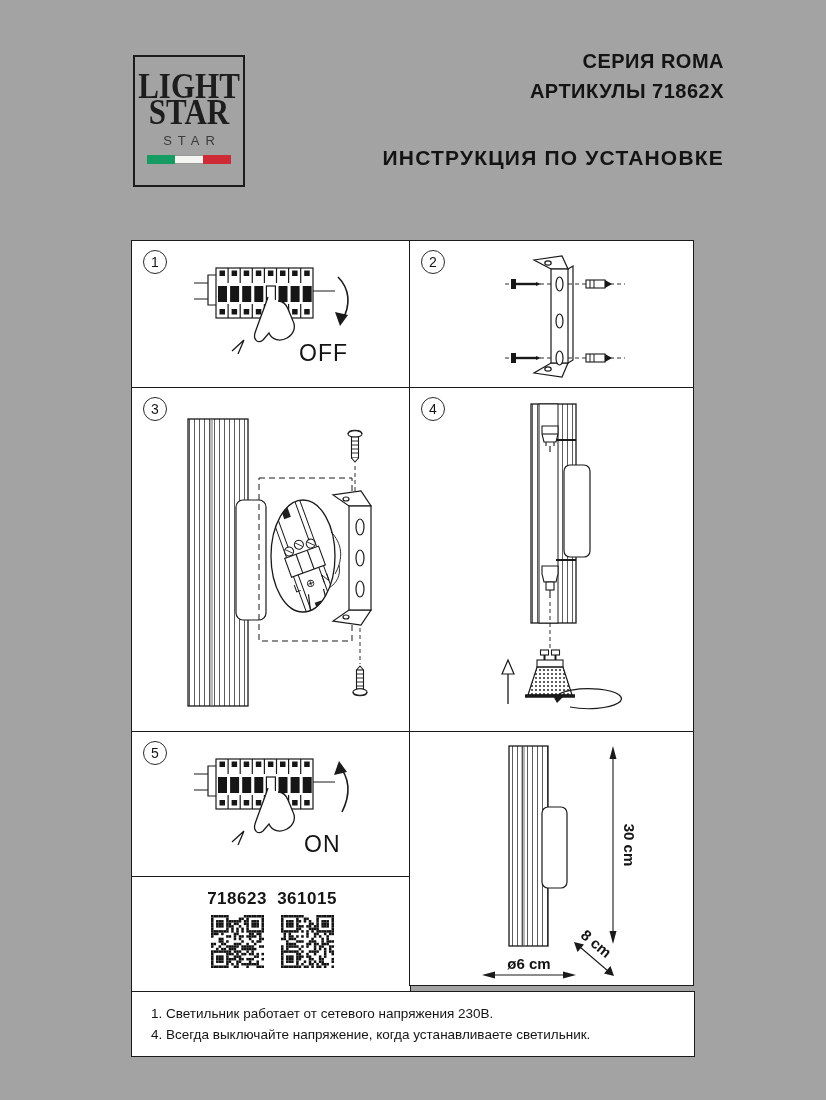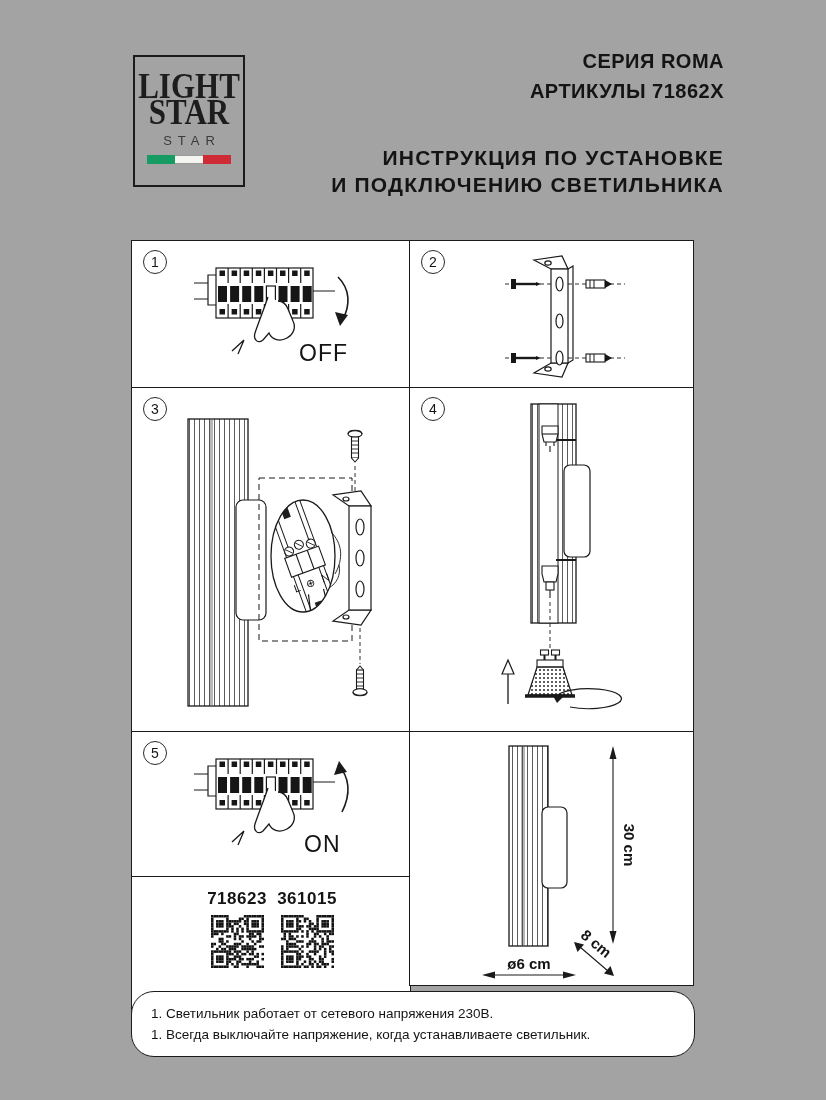--- a/index.html
+++ b/index.html
@@ -48,21 +48,20 @@
       <span style="background: rgb(206, 43, 55);"></span>
     </div>
   </div>
 
   <div class="hdr hdr-top">
     <div>СЕРИЯ ROMA</div>
     <div>АРТИКУЛЫ 71862X</div>
   </div>
   <div class="hdr hdr-title">
     <div>ИНСТРУКЦИЯ ПО УСТАНОВКЕ</div>
-    <div>И ПОДКЛЮЧЕНИЮ СВЕТИЛЬНИКА</div>
   </div>
 
   <div class="cell" style="left:131px;top:240px;width:280px;height:148px;">
     <div class="badge">1</div>
     <svg width="277" height="145" viewBox="0 0 277 145">
       <g stroke="#1a1a1a" fill="none" stroke-width="1.2">
         <rect x="84" y="27" width="97" height="50"></rect>
         <path d="M84,34 h-8 v30 h8"></path>
         <path d="M62,42 H76 M62,58 H76 M181,50 H203"></path>
         <path d="M96.1,27 V42 M108.2,27 V42 M120.3,27 V42 M132.4,27 V42 M144.5,27 V42 M156.6,27 V42 M168.7,27 V42"></path>
@@ -826,18 +825,18 @@
       </g>
       <g>
         <path d="M83,243 H155" stroke="#1a1a1a" stroke-width="1.1"></path>
         <polygon points="72,243 85,239.5 85,246.5" fill="#1a1a1a"></polygon>
         <polygon points="166,243 153,239.5 153,246.5" fill="#1a1a1a"></polygon>
         <text x="119" y="237" text-anchor="middle" font-size="15" font-weight="bold">ø6 cm</text>
       </g>
     </svg>
   </div>
 
-  <div class="cell notes" style="left:131px;top:991px;width:564px;height:66px;border-radius:23px;">
+  <div class="cell notes" style="left:131px;top:991px;width:564px;height:66px;">
     <div>1. Светильник работает от сетевого напряжения 230В.</div>
-    <div>1. Всегда выключайте напряжение, когда устанавливаете светильник.</div>
+    <div>4. Всегда выключайте напряжение, когда устанавливаете светильник.</div>
   </div>
 
 </div>
 
 </body></html>

